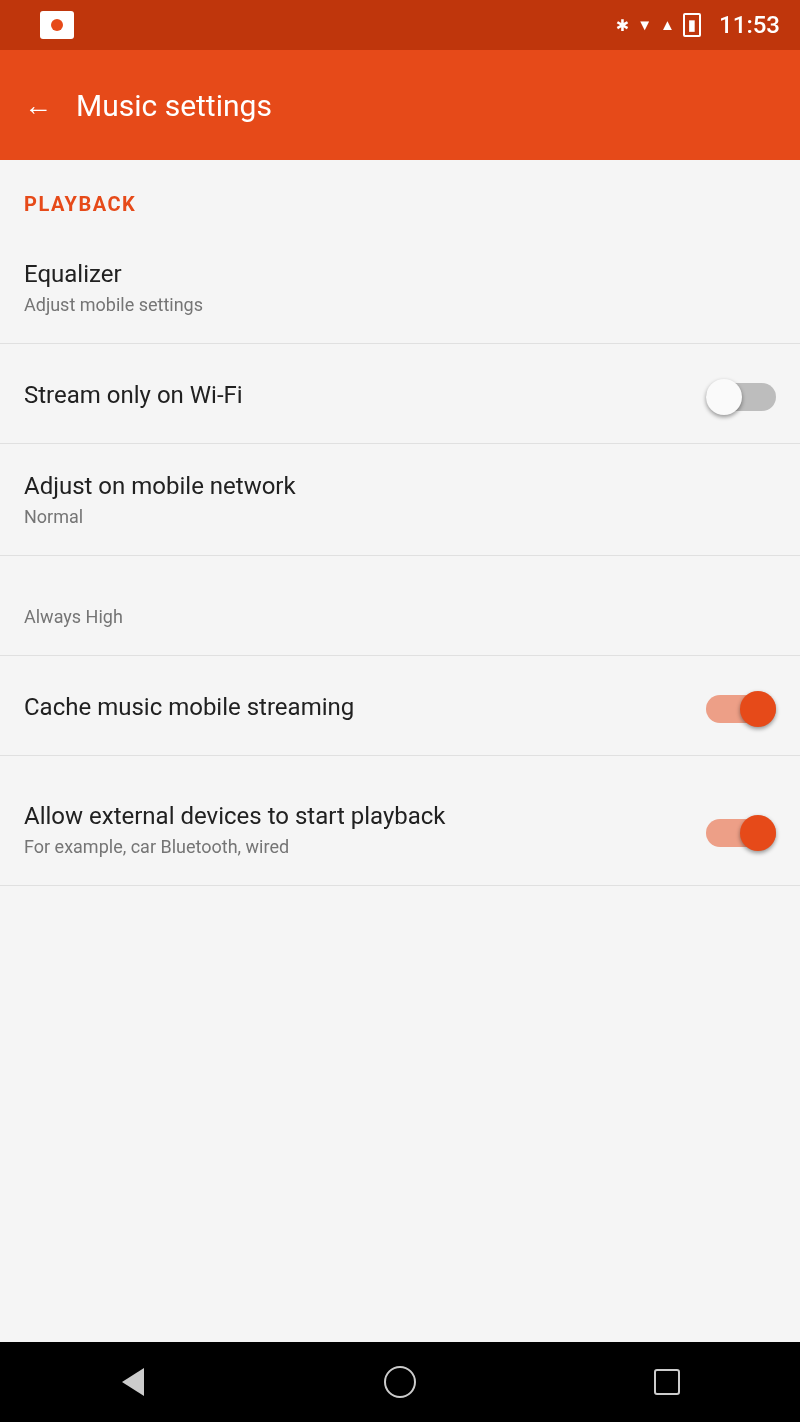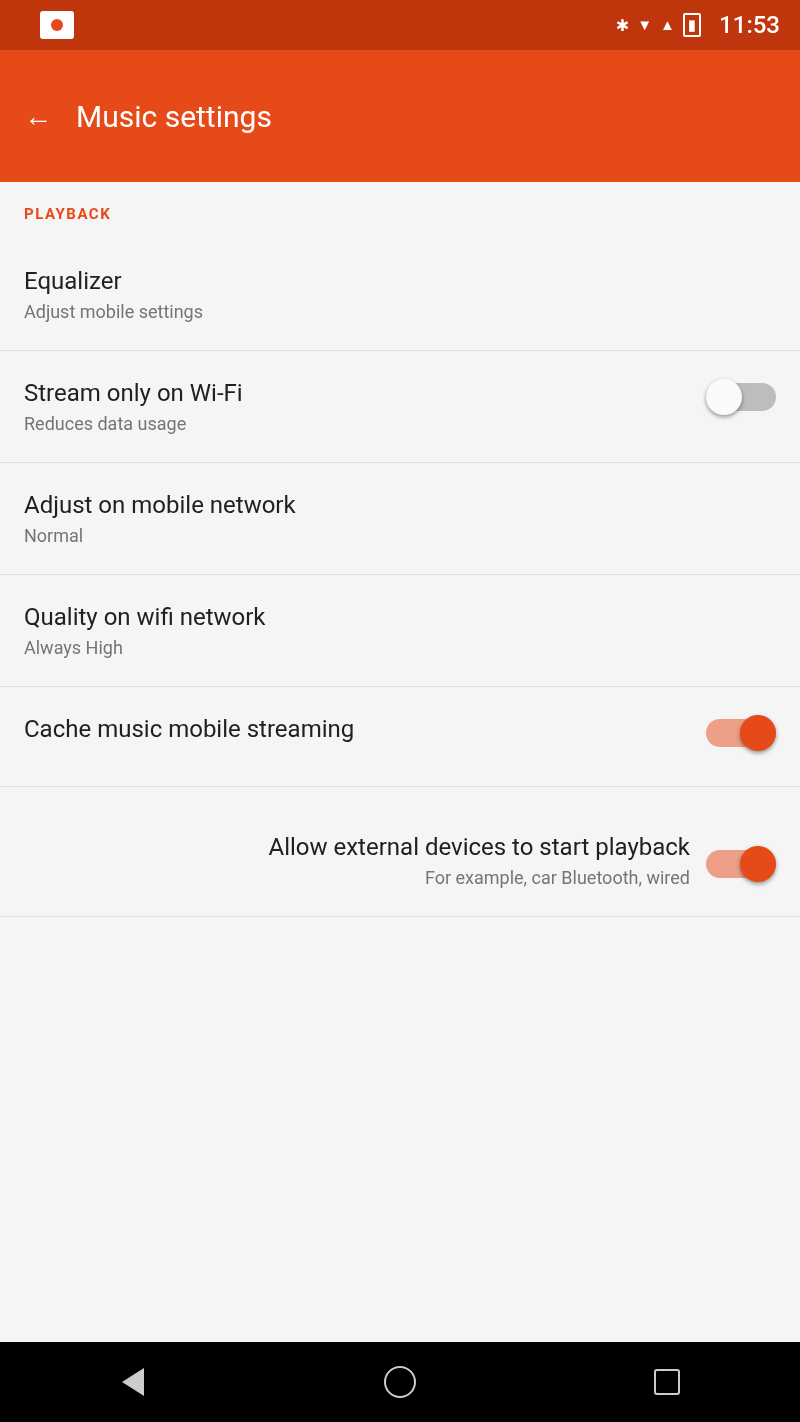--- a/index.html
+++ b/index.html
@@ -47,21 +47,21 @@
     .status-time {
       color: white;
       font-size: 24px;
       font-weight: 500;
       margin-left: 10px;
     }
 
     
     .app-bar {
       background: #e64a19;
-      height: 132px;
+      height: 110px;
       display: flex;
       align-items: center;
       padding: 0 24px;
       flex-shrink: 0;
     }
 
     .app-bar-back {
       color: white;
       font-size: 28px;
       margin-right: 24px;
@@ -78,34 +78,34 @@
 
     
     .content {
       flex: 1;
       background: #f5f5f5;
       overflow: hidden;
     }
 
     
     .section-header {
-      padding: 23px 24px 16px 24px;
-      font-size: 15px;
+      padding: 32px 24px 16px 24px;
+      font-size: 20px;
       font-weight: 700;
       letter-spacing: 1.5px;
       color: #e64a19;
     }
 
     
     .settings-item {
       background: #f5f5f5;
       padding: 28px 24px;
       border-bottom: 1px solid #e0e0e0;
       display: flex;
-      align-items: flex-start;
+      align-items: flex-end;
       justify-content: space-between;
       cursor: pointer;
       min-height: 100px;
     }
 
     .settings-item-text {
       flex: 1;
     }
 
     .settings-item-title {
@@ -275,53 +275,51 @@
   <div class="settings-item">
     <div class="settings-item-text">
       <div class="settings-item-title">Equalizer</div>
       <div class="settings-item-subtitle">Adjust mobile settings</div>
     </div>
   </div>
 
   <div class="settings-item">
     <div class="settings-item-text">
       <div class="settings-item-title">Stream only on Wi-Fi</div>
-      <div class="settings-item-subtitle">Reduces data usage</div>
     </div>
     <div class="toggle-switch">
       <div class="toggle-track off"></div>
       <div class="toggle-thumb off"></div>
     </div>
   </div>
 
   <div class="settings-item">
     <div class="settings-item-text">
       <div class="settings-item-title">Adjust on mobile network</div>
       <div class="settings-item-subtitle">Normal</div>
     </div>
   </div>
 
   <div class="settings-item">
     <div class="settings-item-text">
-      <div class="settings-item-title">Quality on wifi network</div>
       <div class="settings-item-subtitle">Always High</div>
     </div>
   </div>
 
   <div class="settings-item">
     <div class="settings-item-text">
       <div class="settings-item-title">Cache music mobile streaming</div>
     </div>
     <div class="toggle-switch">
       <div class="toggle-track on"></div>
       <div class="toggle-thumb on"></div>
     </div>
   </div>
 
-  <div class="settings-item" style="min-height:130px; align-items:flex-end; padding-bottom:28px;text-align:right;">
+  <div class="settings-item" style="min-height:130px; align-items:flex-end; padding-bottom:28px;">
     <div class="settings-item-text">
       <div class="settings-item-title" style="margin-bottom:6px;">Allow external devices to start playback</div>
       <div class="settings-item-subtitle">For example, car Bluetooth, wired</div>
     </div>
     <div class="toggle-switch" style="margin-bottom:6px;">
       <div class="toggle-track on"></div>
       <div class="toggle-thumb on"></div>
     </div>
   </div>
 

